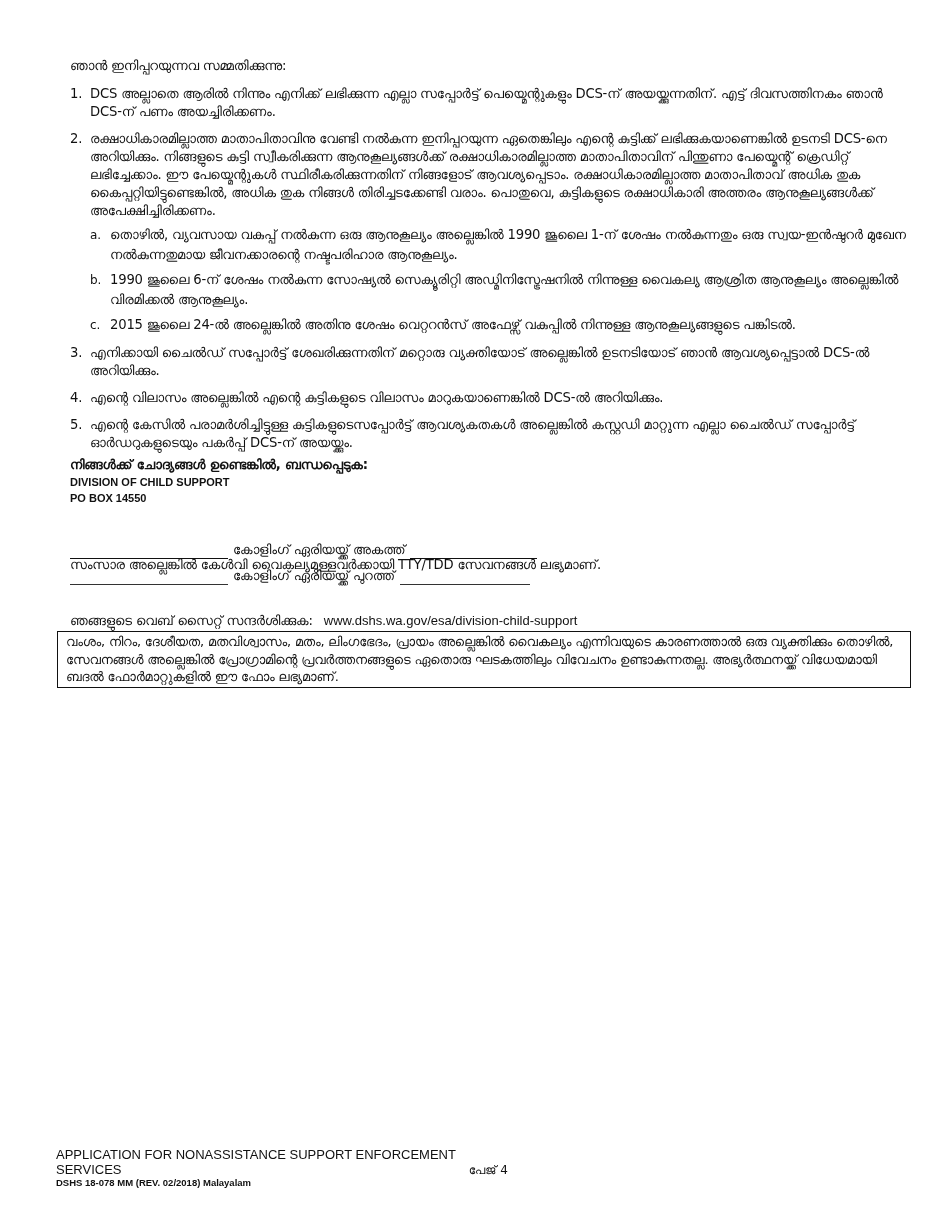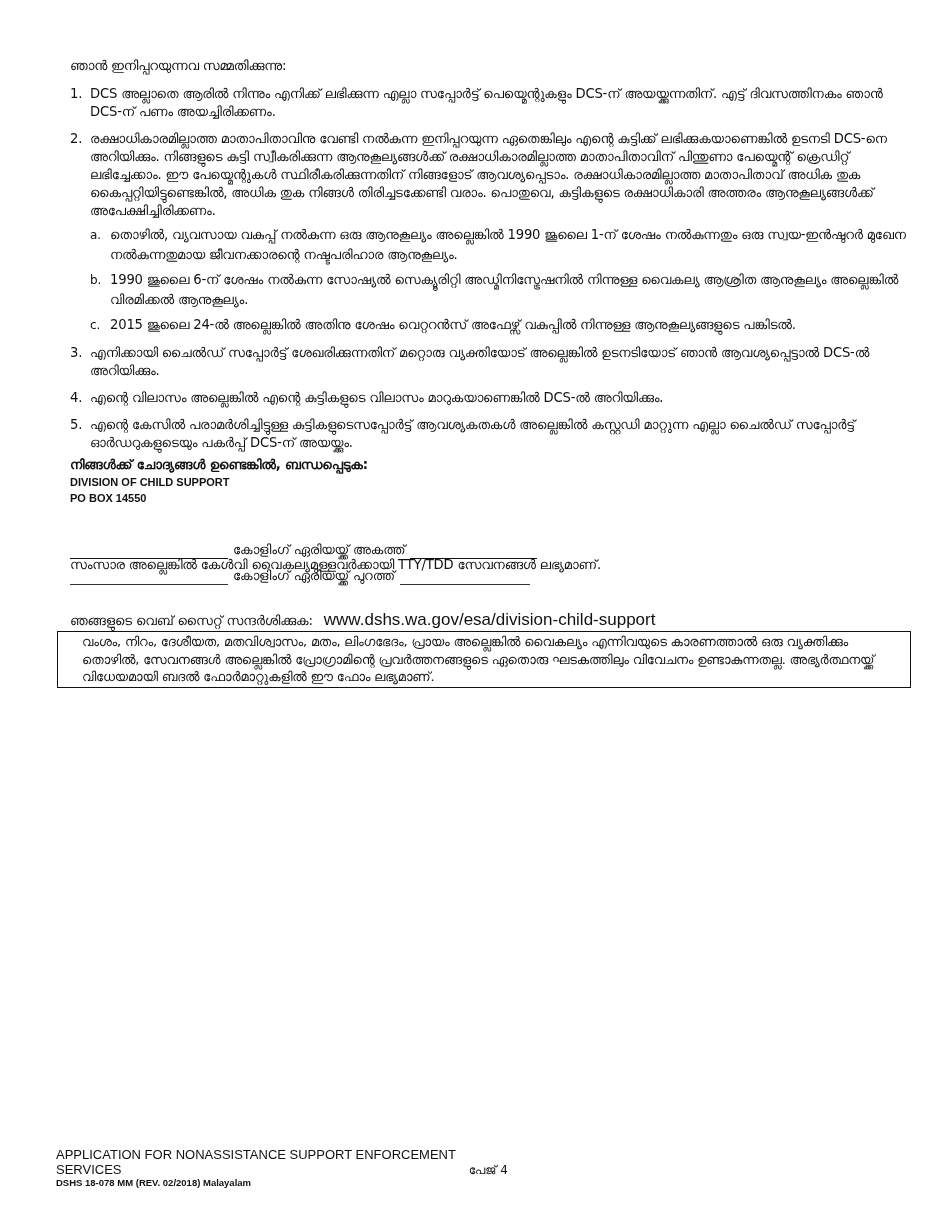--- a/index.html
+++ b/index.html
@@ -15,23 +15,23 @@
   .sub .num { position:absolute; left:0; top:0; font-size:12px; }
   .sub-wrap { margin-left:0; margin-top:4px; }
   .sub-wrap .ml { line-height:20px; }
   .contact { position:absolute; left:70px; top:456px;font-weight:bold; }
   .addr { font-family:"Liberation Sans", sans-serif; font-size:11px; line-height:16px; }
   .callrow { position:absolute; left:70px; display:flex; align-items:flex-end; }
   .blank { display:inline-block; border-bottom:1.5px solid #111; height:14px; }
   .blank.thin { border-bottom:1px solid #333; }
   .tty { position:absolute; left:70px; top:556px; }
   .web { position:absolute; left:70px; top:610px; }
-  .web .url { font-family:"Liberation Sans", sans-serif; font-size:17px; margin-left:6px; }
+  .web .url { font-family:"Liberation Sans", sans-serif; font-size:13px; margin-left:6px; }
   .notice { position:absolute; left:57px; top:631px; width:854px; height:57px;
-            border:1px solid #111; box-sizing:border-box; padding:1px 24px; }
+            border:1px solid #111; box-sizing:border-box; padding:1px 8px; }
   .notice .ml { line-height:17.5px; font-size:13px; }
   .footer { position:absolute; left:56px; top:1147px; width:460px; }
   .footer .title { font-family:"Liberation Sans", sans-serif; font-size:13px; line-height:15px; }
   .footer .form { font-family:"Liberation Sans", sans-serif; font-size:9.5px; font-weight:bold; line-height:12px; }
   .footer .pg { position:absolute; right:8px; top:16px; font-size:12px; }
 </style>
 </head>
 <body>
 
 <div class="page">

